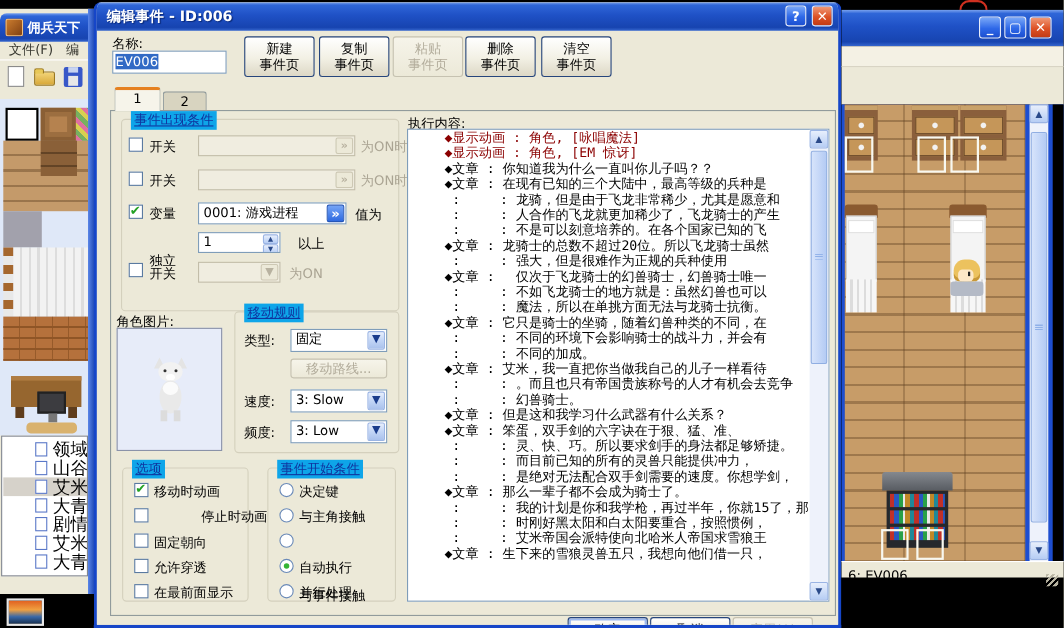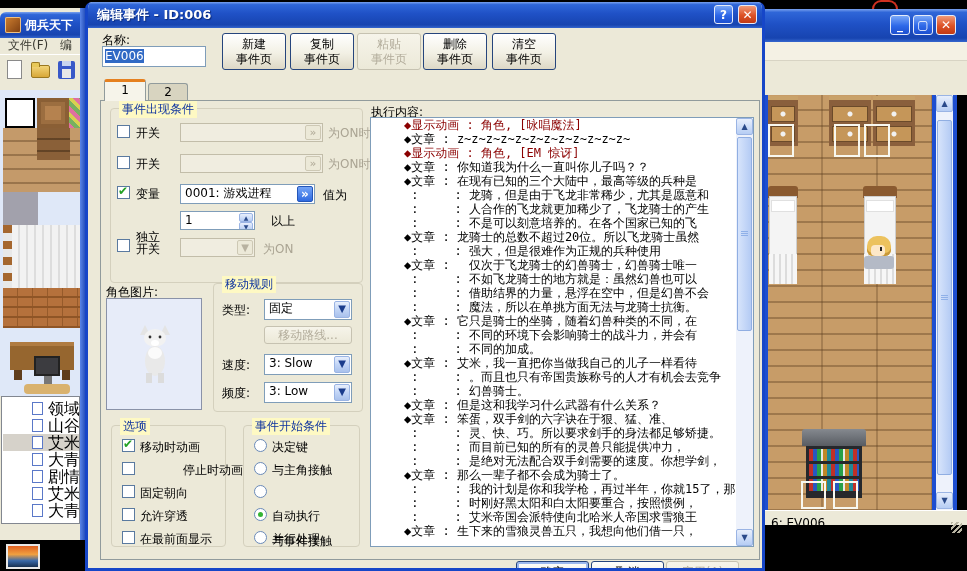--- a/index.html
+++ b/index.html
@@ -14,21 +14,21 @@
           font-size:12px;line-height:18px;text-align:center;}
   .winbtn.close{background:linear-gradient(180deg,#f09a78,#dd5226 55%,#c23a14);}
   .face{background:#ece9d8;}
 
   
   .xp-btn{position:absolute;border:1px solid #26457c;border-radius:3px;text-align:center;
           background:linear-gradient(180deg,#ffffff,#f2f0e4 55%,#ddd8c6);font-size:12px;line-height:15px;cursor:default;}
   .xp-btn.disabled{color:#b2ac9b;border-color:#c6c2b1;background:linear-gradient(180deg,#f6f4ea,#ece9d8);}
   .xp-btn.focus{box-shadow:inset 0 0 0 2px #9cb8ee;}
   .groupbox{position:absolute;border:1px solid #d4d0bd;border-radius:4px;}
-  .gcap{position:absolute;top:-8px;left:8px;background:#fef9c3;padding:0 3px;color:#10359f;font-size:12px;}
+  .gcap{position:absolute;top:-8px;left:8px;background:#0ea5e9;padding:0 3px;color:#10359f;font-size:12px;text-decoration:underline;}
   .lbl{position:absolute;font-size:12px;white-space:nowrap;}
   .lbl.dim{color:#aaa493;}
   .checkbox{position:absolute;width:13px;height:13px;background:#fff;border:1px solid #5a7aa0;}
   .checkbox.checked::after{content:"✔";position:absolute;left:0px;top:-3px;color:#23a123;font-size:12px;font-weight:bold;}
   .radio{position:absolute;width:13px;height:13px;background:#fff;border:1px solid #6a8ab8;border-radius:50%;}
   .radio.on::after{content:"";position:absolute;left:3px;top:3px;width:5px;height:5px;border-radius:50%;background:#35b435;}
   .combo{position:absolute;background:#fff;border:1px solid #7f9db9;font-size:12px;line-height:17px;padding-left:4px;white-space:nowrap;overflow:hidden;}
   .combo.disabled{background:#f0ede0;border-color:#c2bda9;color:#999;}
   .cbtn{position:absolute;right:1px;top:1px;bottom:1px;width:16px;border:1px solid #9ab4e4;border-radius:2px;
         background:linear-gradient(180deg,#e8effc,#c2d5f6 50%,#a9c1ec);color:#1a3c8c;text-align:center;
@@ -372,32 +372,30 @@
       <span class="lbl" style="left: 28px; top: 59px; margin-top: 48px;">与事件接触</span>
       <span class="radio on" style="left: 10px; top: 82px;"></span>
       <span class="lbl" style="left: 28px; top: 82px;">自动执行</span>
       <span class="radio" style="left: 10px; top: 105px;"></span>
       <span class="lbl" style="left: 28px; top: 105px;">并行处理</span>
     </div>
 
   <span class="lbl" style="left:283px;top:102px;">执行内容:</span>
   <div id="cmd-list">
       <div class="cmd red">◆显示动画 : 角色, [咏唱魔法]</div>
-      <div class="cmd">◆文章 : z~z~z~z~z~z~z~z~z~z~z~z~</div>
       <div class="cmd red">◆显示动画 : 角色, [EM 惊讶]</div>
       <div class="cmd">◆文章 : 你知道我为什么一直叫你儿子吗？？</div>
       <div class="cmd">◆文章 : 在现有已知的三个大陆中，最高等级的兵种是</div>
       <div class="cmd"> :     : 龙骑，但是由于飞龙非常稀少，尤其是愿意和</div>
       <div class="cmd"> :     : 人合作的飞龙就更加稀少了，飞龙骑士的产生</div>
       <div class="cmd"> :     : 不是可以刻意培养的。在各个国家已知的飞</div>
       <div class="cmd">◆文章 : 龙骑士的总数不超过20位。所以飞龙骑士虽然</div>
       <div class="cmd"> :     : 强大，但是很难作为正规的兵种使用</div>
       <div class="cmd">◆文章 : 　仅次于飞龙骑士的幻兽骑士，幻兽骑士唯一</div>
       <div class="cmd"> :     : 不如飞龙骑士的地方就是：虽然幻兽也可以</div>
-      <div class="cmd"> :     : 借助结界的力量，悬浮在空中，但是幻兽不会</div>
       <div class="cmd"> :     : 魔法，所以在单挑方面无法与龙骑士抗衡。</div>
       <div class="cmd">◆文章 : 它只是骑士的坐骑，随着幻兽种类的不同，在</div>
       <div class="cmd"> :     : 不同的环境下会影响骑士的战斗力，并会有</div>
       <div class="cmd"> :     : 不同的加成。</div>
       <div class="cmd">◆文章 : 艾米，我一直把你当做我自己的儿子一样看待</div>
       <div class="cmd"> :     : 。而且也只有帝国贵族称号的人才有机会去竞争</div>
       <div class="cmd"> :     : 幻兽骑士。</div>
       <div class="cmd">◆文章 : 但是这和我学习什么武器有什么关系？</div>
       <div class="cmd">◆文章 : 笨蛋，双手剑的六字诀在于狠、猛、准、</div>
       <div class="cmd"> :     : 灵、快、巧。所以要求剑手的身法都足够矫捷。</div>

